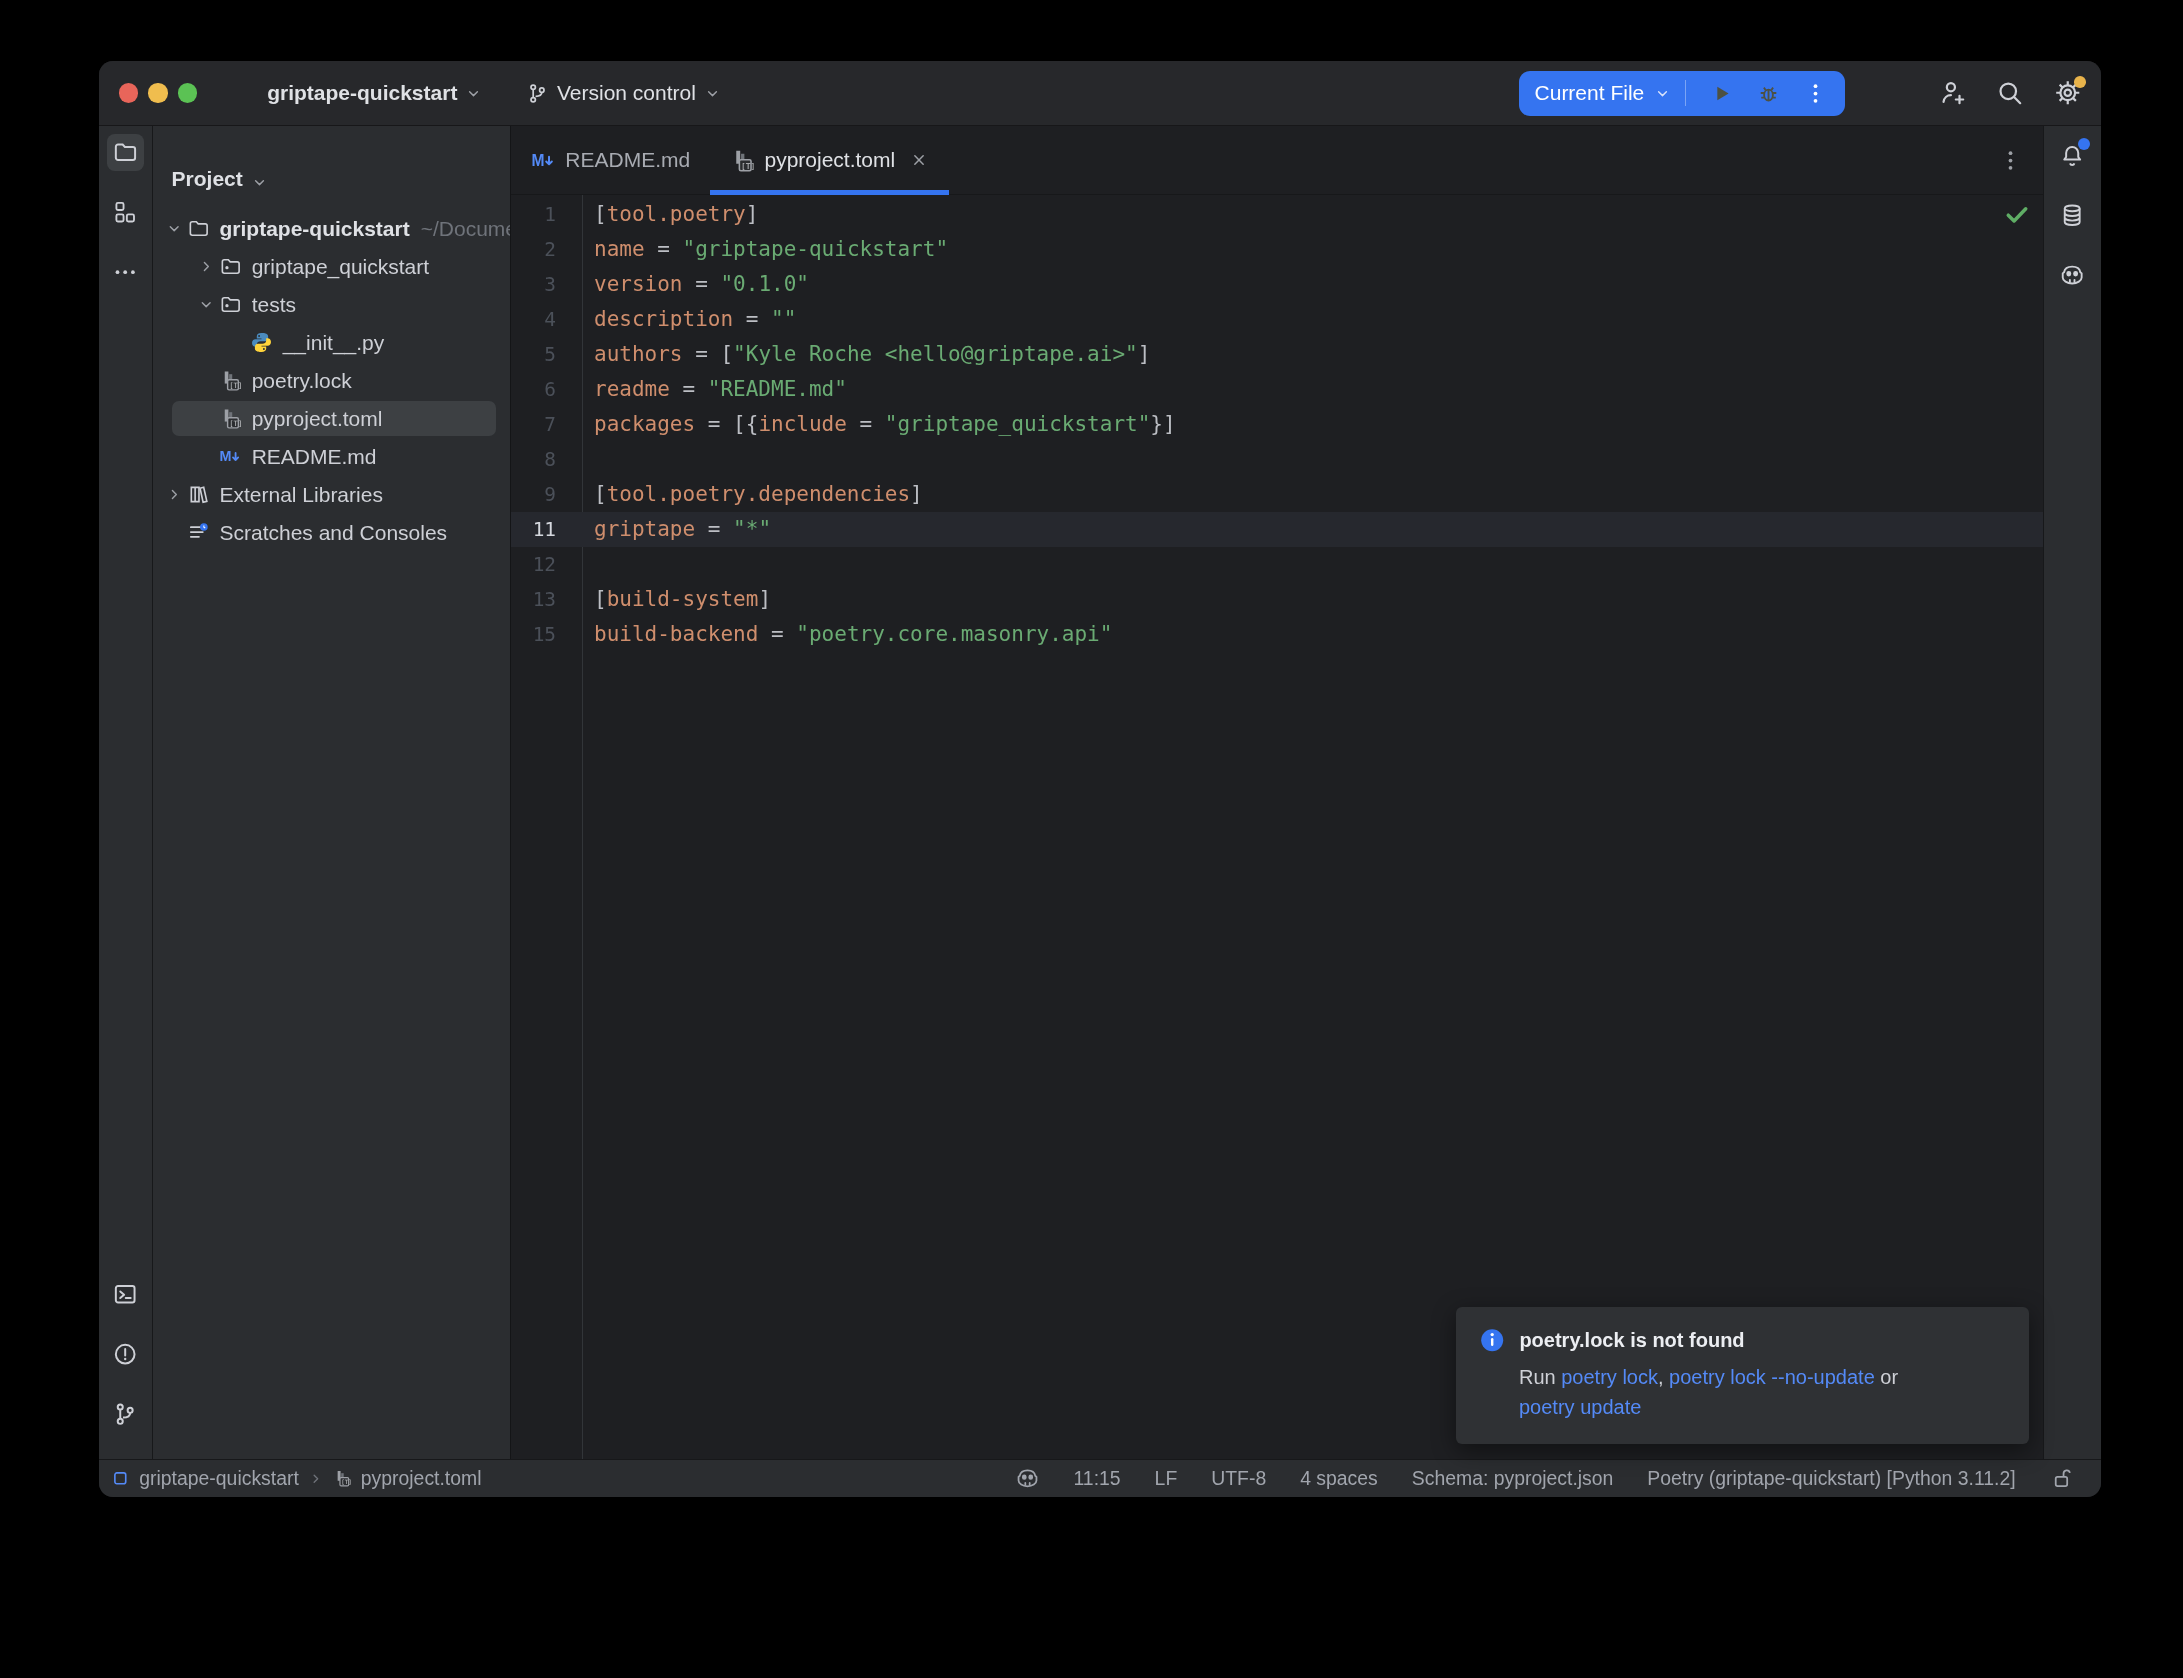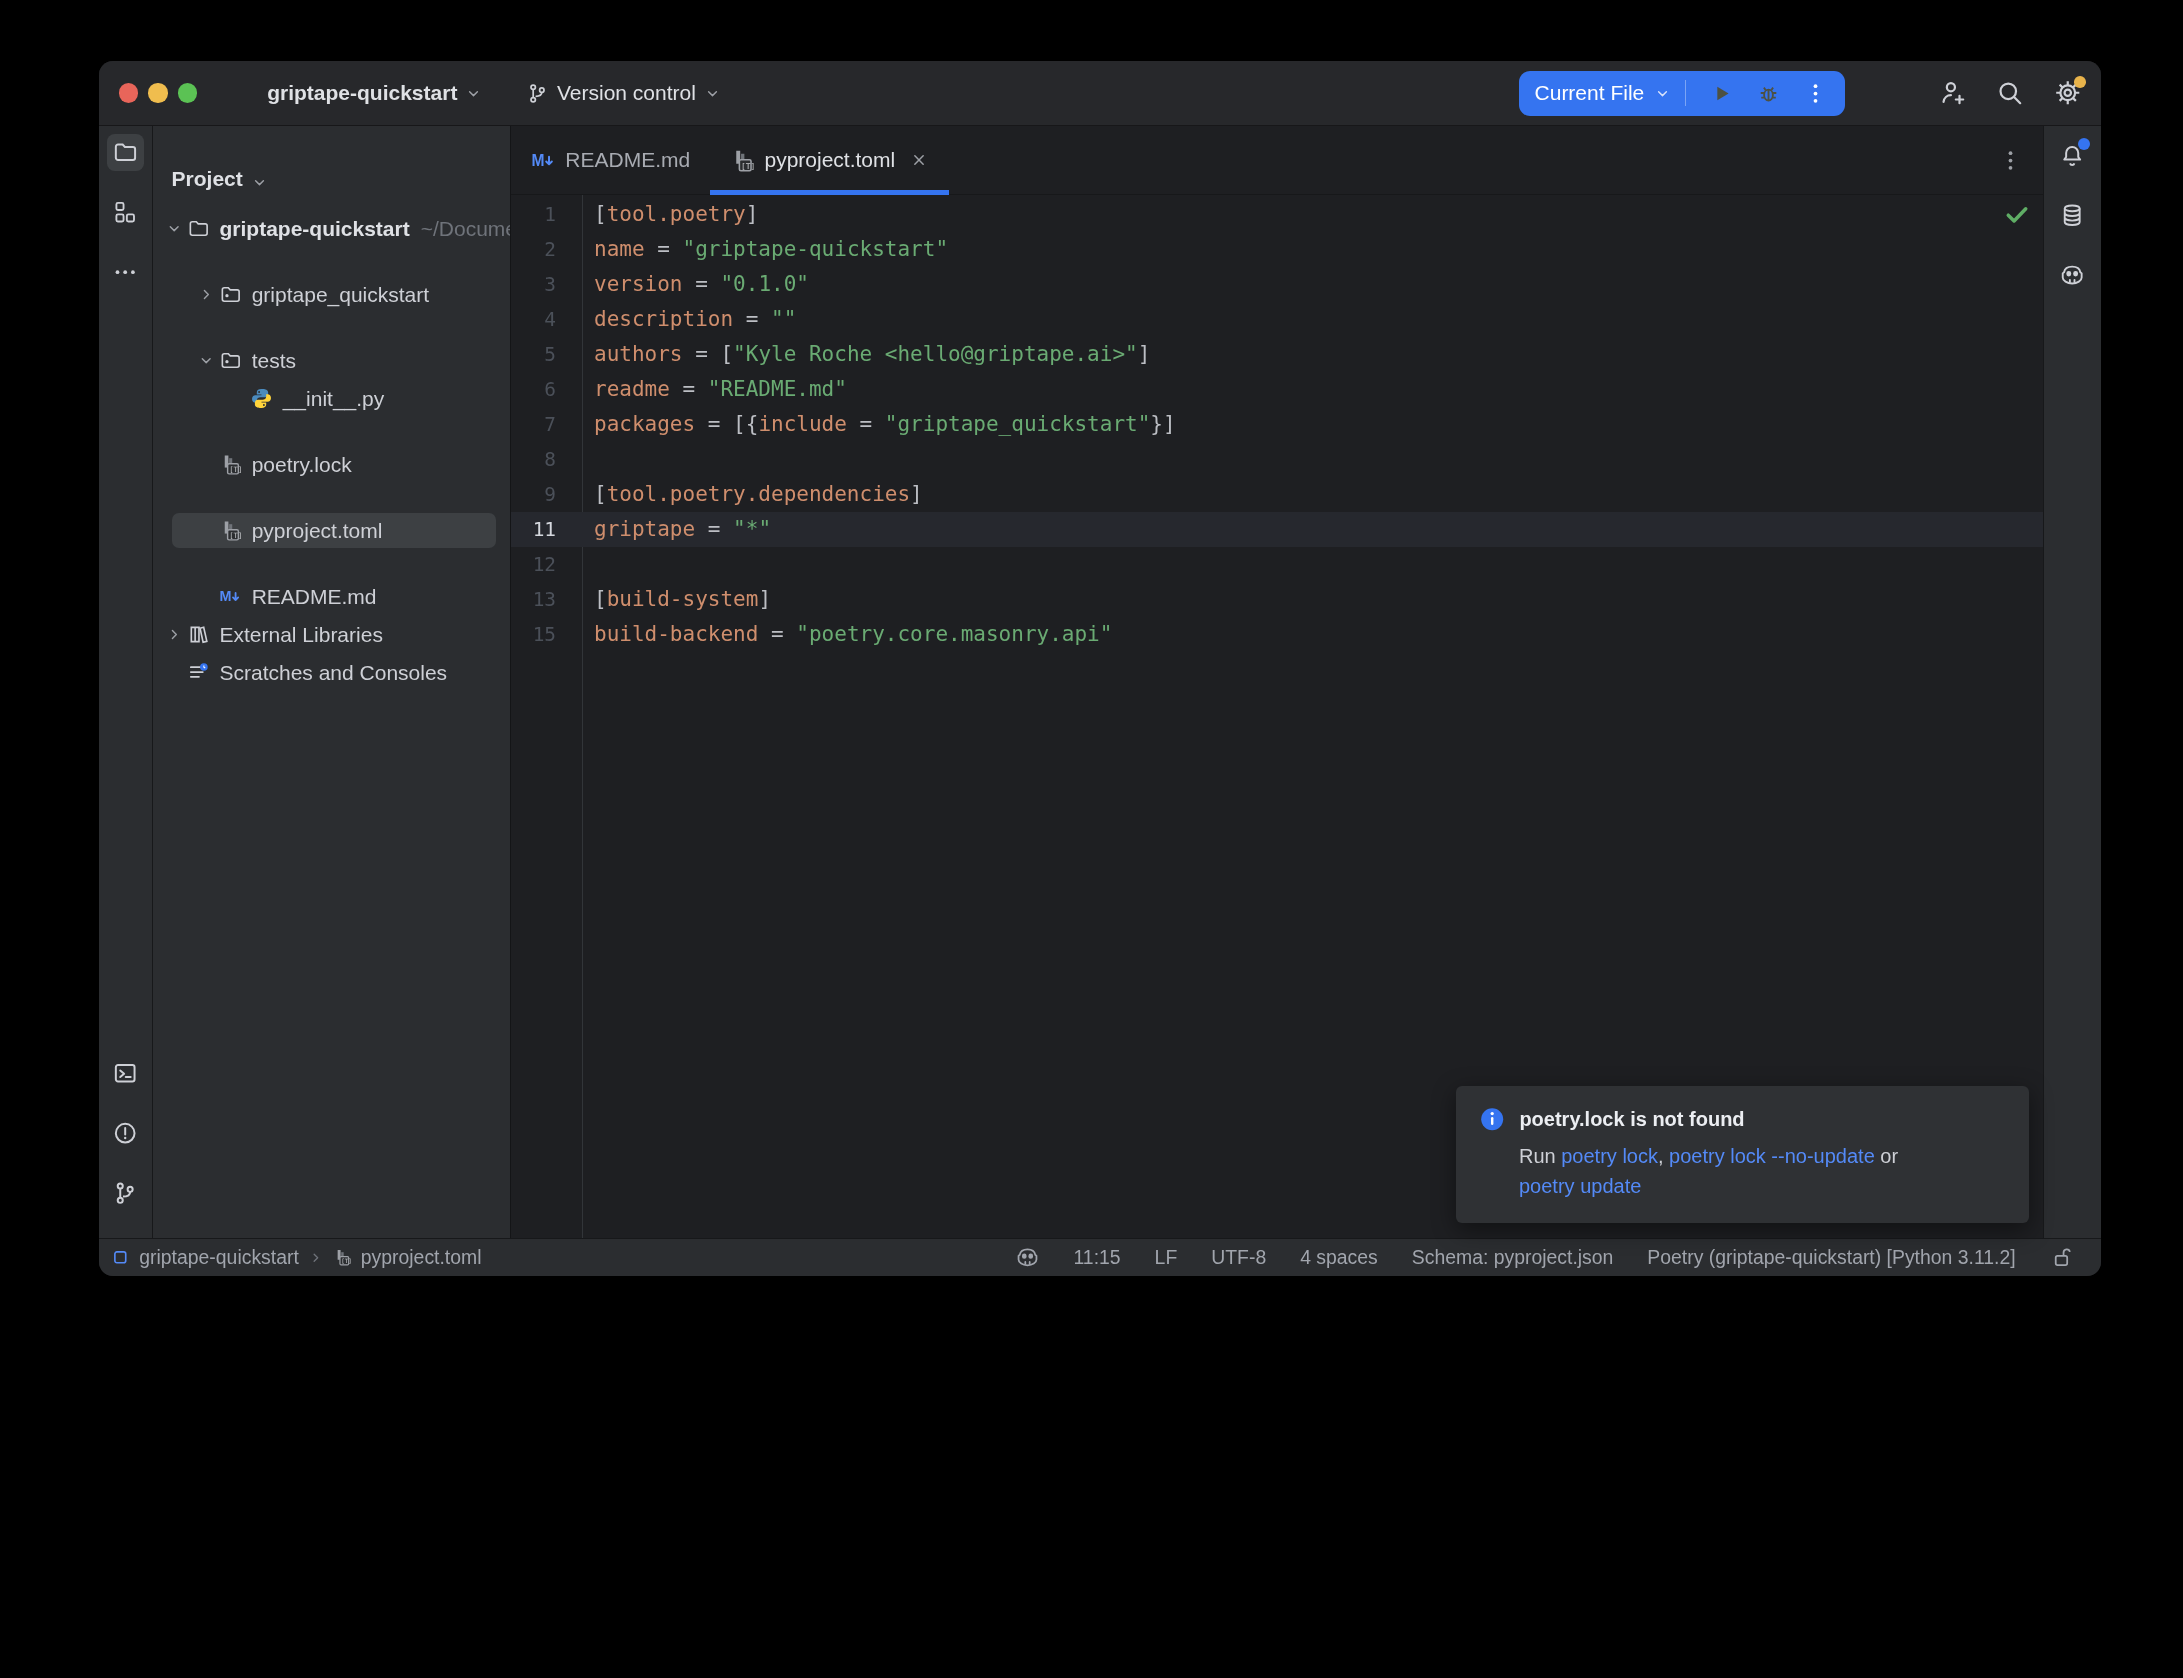--- a/index.html
+++ b/index.html
@@ -1,17 +1,17 @@
 <!DOCTYPE html>
 <html style="font-size:12.4px"><head>
 <meta charset="utf-8">
 <style>
   html,body{margin:0;padding:0;background:#000;width:2183px;height:1678px;overflow:hidden;
     font-family:"Liberation Sans",sans-serif;-webkit-font-smoothing:antialiased;}
-  .window{position:absolute;left:99px;top:61px;width:2002px;height:1215px;background:#1e1f22;
+  .window{position:absolute;left:99px;top:61px;width:2002px;height:1436px;background:#1e1f22;
     border-radius:14px;overflow:hidden;display:flex;flex-direction:column;color:#dfe1e5;
     box-shadow:0 23px 70px rgba(0,0,0,.8);}
   
   .titlebar{height:64px;flex:0 0 auto;background:#27282b;border-bottom:0.8px solid #171719;
     display:flex;align-items:center;}
   .traffic{display:flex;gap:10px;padding:0 20px 0 20px;}
   .tl{width:19.4px;height:19.4px;border-radius:50%;}
   .tl.red{background:#E8655A}.tl.yellow{background:#F0BD4E}.tl.green{background:#5BC254}
   .tb-widget{display:flex;align-items:center;gap:7.8px;padding:7.8px 11px;border-radius:7.8px;cursor:default;}
   .tb-widget .lbl{font-size:21px;color:#dfe1e5;white-space:nowrap;}
@@ -46,21 +46,21 @@
   .stripe-btn .badge-dot{background:#3574F0;width:12.4px;height:12.4px;top:0.8px;right:0.8px;}
   .stripe-spacer{margin-top:auto;}
   .stripe .bottom{display:flex;flex-direction:column;align-items:center;padding-bottom:3.1px;}
   
   .panel{width:357px;flex:0 0 auto;background:#2b2d30;border-right:1.6px solid #141517;
     overflow:hidden;font-size:21px;}
   .panel-header{height:54px;display:flex;align-items:flex-end;gap:7.8px;padding:11px 0 0 18.6px;}
   .panel-header .lbl{font-weight:bold;color:#dfe1e5;}
   .tree{padding-top:18.6px;}
   .tree-row{height:38px;display:flex;align-items:center;white-space:nowrap;position:relative;z-index:0;color:#ced0d6;}
-  .tree-row.lvl0{padding-left:7.8px;} .tree-row.lvl1{padding-left:40px;margin-top:28px;} .tree-row.lvl2{padding-left:71px;}
+  .tree-row.lvl0{padding-left:7.8px;} .tree-row.lvl1{padding-left:40px;} .tree-row.lvl2{padding-left:71px;}
   .tree-row .chev{width:26.4px;flex:0 0 26.4px;height:17px;}
   .tree-row .ticon{width:23px;height:23px;margin-right:9.3px;flex:0 0 23px;}
   .tree-row .tlabel.bold{font-weight:bold;color:#dfe1e5;}
   .tree-row .thint{color:#6f737a;margin-left:11px;}
   .tree-row.selected::before{content:"";position:absolute;left:18.6px;width:324px;top:1.6px;bottom:1.6px;
     background:#3d4043;border-radius:7px;z-index:-1;}
   
   .editor{flex:1;min-width:0;background:#1e1f22;display:flex;flex-direction:column;position:relative;}
   .tabbar{height:68px;flex:0 0 auto;display:flex;align-items:stretch;border-bottom:0.8px solid #17181a;}
   .tab{display:flex;align-items:center;gap:9.3px;padding:0 20px;font-size:21px;color:#a8abb2;position:relative;}

